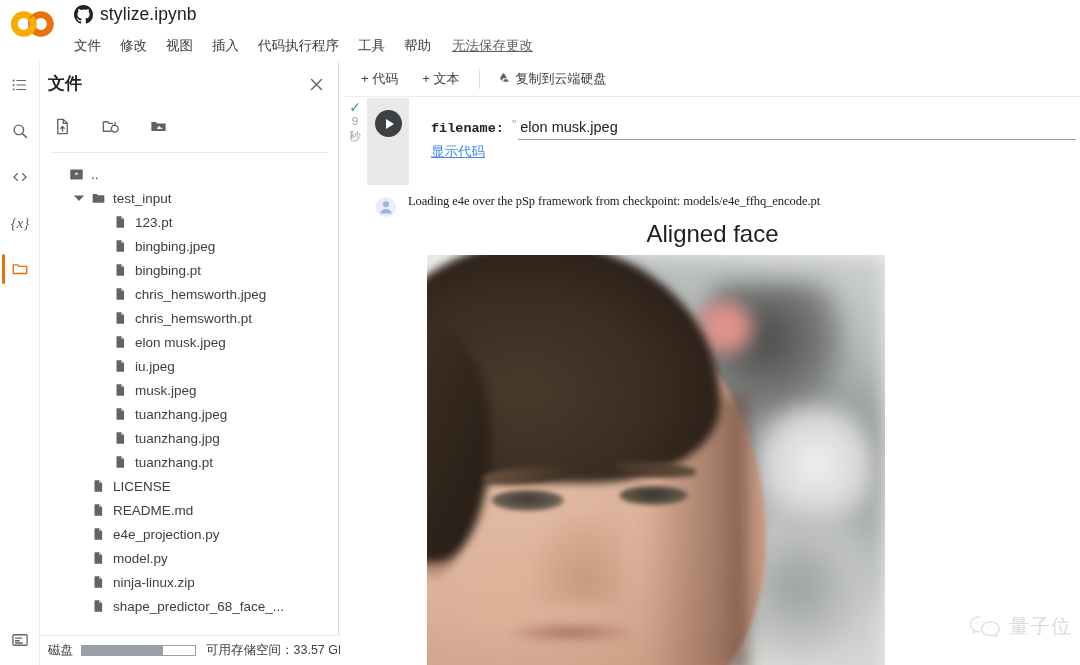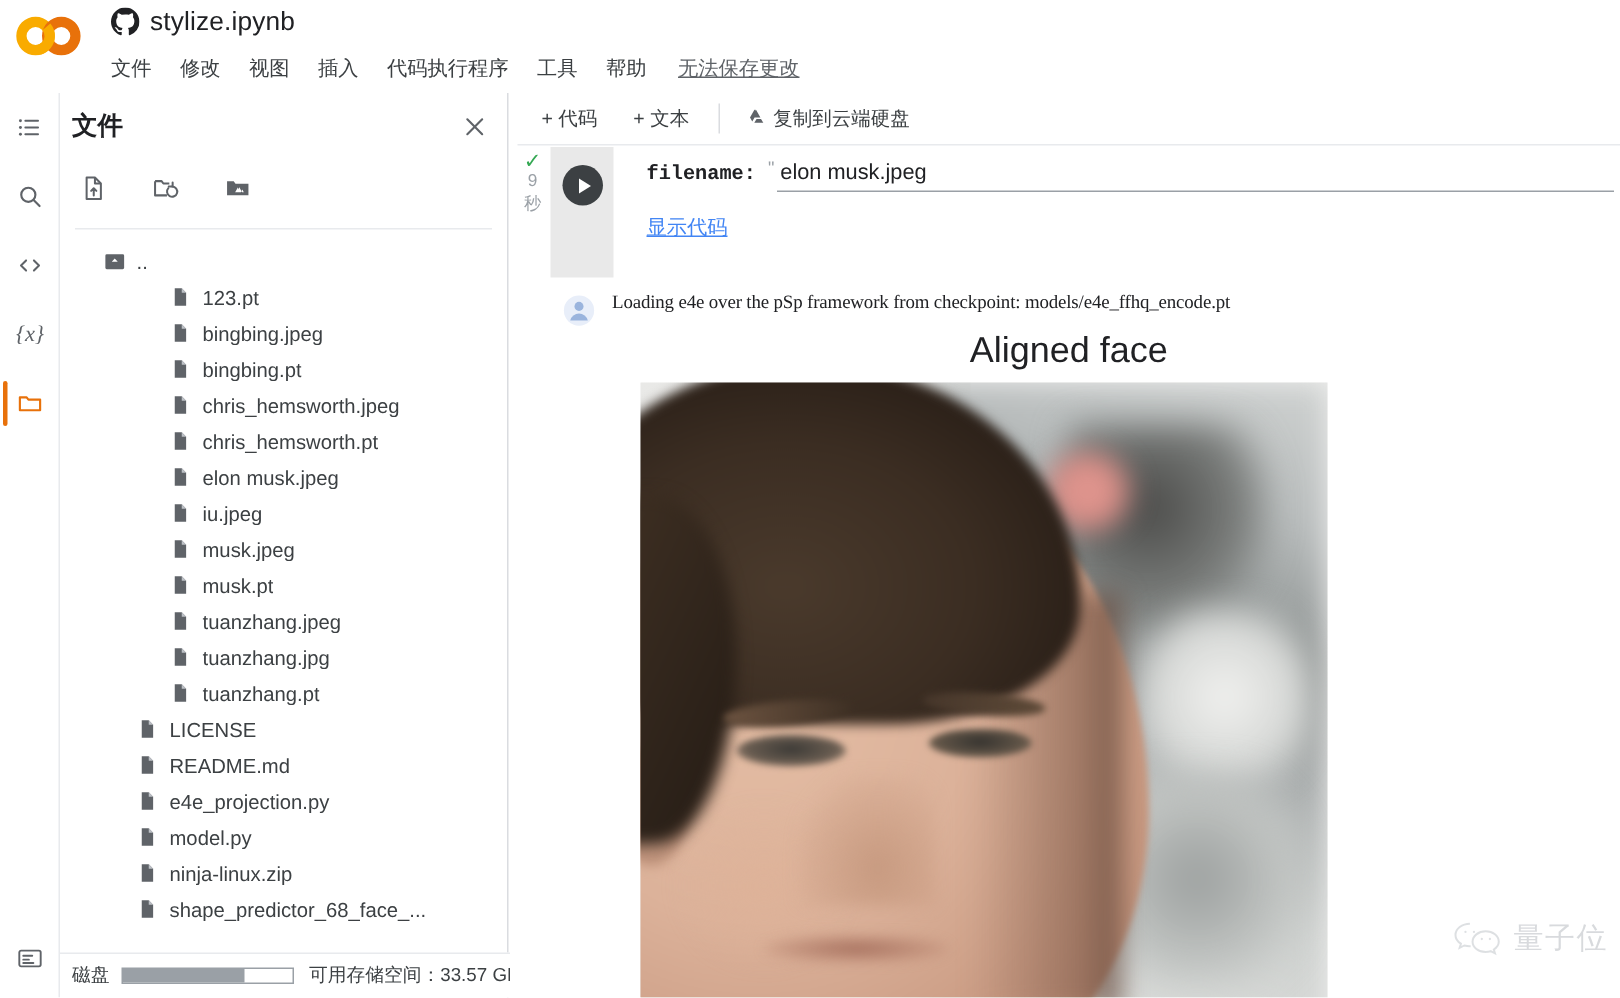--- a/index.html
+++ b/index.html
@@ -61,21 +61,21 @@
   .tb-sep { width: 1px; height: 20px; background: #dadce0; margin: 0 8px 0 12px; }
 
   .cell { position: absolute; left: 5px; top: 36px; right: 0; bottom: 0; }
   .cell-status { position: absolute; left: 0; top: 2px; width: 20px; text-align: center; }
   .cell-status .chk { color: #34a853; font-size: 14px; line-height: 14px; }
   .cell-status .t1, .cell-status .t2 { color: #9aa0a6; font-size: 11.5px; line-height: 15px; }
   .gutter { position: absolute; left: 22px; top: 0; width: 42px; height: 87px; background: #e9e9e9; }
   .run-btn { position: absolute; left: 30px; top: 12px; width: 27px; height: 27px; border-radius: 50%; background: #3c4043; display: flex; align-items: center; justify-content: center; cursor: pointer; }
   .run-btn .tri { width: 0; height: 0; border-left: 8px solid #fff; border-top: 5px solid transparent; border-bottom: 5px solid transparent; margin-left: 3px; }
 
-  .form-row { position: absolute; left: 86px; top: 8px; right: 4px; display: flex; align-items: baseline; }
+  .form-row { position: absolute; left: 86px; top: 20px; right: 4px; display: flex; align-items: baseline; }
   .form-label { font-family: "Liberation Mono", "DejaVu Sans Mono", monospace; font-size: 13.5px; font-weight: 700; color: #202124; }
   .quote { color: #9aa0a6; font-size: 12px; margin: 0 2px 0 8px; position: relative; top: -3px; }
   .form-field { flex: 1; border-bottom: 1px solid #9aa0a6; padding: 0 0 3px 2px; }
   .form-field input { border: 0; outline: 0; width: 100%; font-size: 14.5px; color: #202124; font-family: "Liberation Sans", sans-serif; background: transparent; padding: 0; }
   .show-code { position: absolute; left: 86px; top: 45px; font-size: 13.5px; color: #4285f4; text-decoration: underline; cursor: pointer; }
 
   .out-block { position: absolute; left: 0; top: 95px; right: 0; bottom: 0; }
   .out-avatar { position: absolute; left: 30px; top: 3px; width: 22px; height: 22px; }
   .out-text { position: absolute; left: 63px; top: 1px; font-family: Liberation Serif, serif; font-size: 12.6px; color: #202124; white-space: nowrap; letter-spacing: -0.1px; }
   .out-heading { position: absolute; left: 0; right: 0; top: 27px; text-align: center; font-size: 24px; color: #202124; }
@@ -263,20 +263,33 @@
         <div class="row" style="padding-left: 8px;">
           <span class="twisty"></span>
           <span class="ic">
             <svg width="17" height="15" viewBox="0 0 24 24" fill="#5f6368">
               <rect x="2" y="4" width="20" height="16" rx="1.5"></rect>
               <path d="M12 16.5v-7M12 8.5l-3.2 3.4h6.4z" fill="#fff"></path>
             </svg>
           </span>
           <span class="nm">..</span>
         </div>
+        <div class="row" style="padding-left: 30px;">
+          <span class="twisty">
+            <svg width="10" height="8" viewBox="0 0 10 8" fill="currentColor">
+              <path d="M0 1.5h10L5 7z"></path>
+            </svg>
+          </span>
+          <span class="ic">
+            <svg width="17" height="14" viewBox="0 0 24 24" fill="#5f6368">
+              <path d="M2 5h7l2 2.4h11V20H2z"></path>
+            </svg>
+          </span>
+          <span class="nm">test_input</span>
+        </div>
         <div class="row" style="padding-left: 52px;">
           <span class="twisty"></span>
           <span class="ic">
             <svg width="14" height="16" viewBox="0 0 24 24" fill="#5f6368">
               <path d="M6 2h8l5 5v15H6z"></path>
               <path d="M14 2v5h5z" fill="#bdc1c6"></path>
             </svg>
           </span>
           <span class="nm">123.pt</span>
         </div>
@@ -342,30 +355,20 @@
         </div>
         <div class="row" style="padding-left: 52px;">
           <span class="twisty"></span>
           <span class="ic">
             <svg width="14" height="16" viewBox="0 0 24 24" fill="#5f6368">
               <path d="M6 2h8l5 5v15H6z"></path>
               <path d="M14 2v5h5z" fill="#bdc1c6"></path>
             </svg>
           </span>
           <span class="nm">musk.jpeg</span>
-        </div>
-        <div class="row" style="padding-left: 52px;">
-          <span class="twisty"></span>
-          <span class="ic">
-            <svg width="14" height="16" viewBox="0 0 24 24" fill="#5f6368">
-              <path d="M6 2h8l5 5v15H6z"></path>
-              <path d="M14 2v5h5z" fill="#bdc1c6"></path>
-            </svg>
-          </span>
-          <span class="nm">musk.pt</span>
         </div>
         <div class="row" style="padding-left: 52px;">
           <span class="twisty"></span>
           <span class="ic">
             <svg width="14" height="16" viewBox="0 0 24 24" fill="#5f6368">
               <path d="M6 2h8l5 5v15H6z"></path>
               <path d="M14 2v5h5z" fill="#bdc1c6"></path>
             </svg>
           </span>
           <span class="nm">tuanzhang.jpeg</span>

